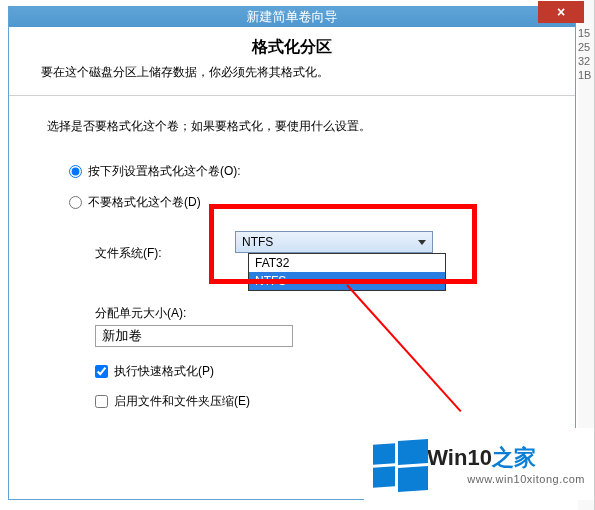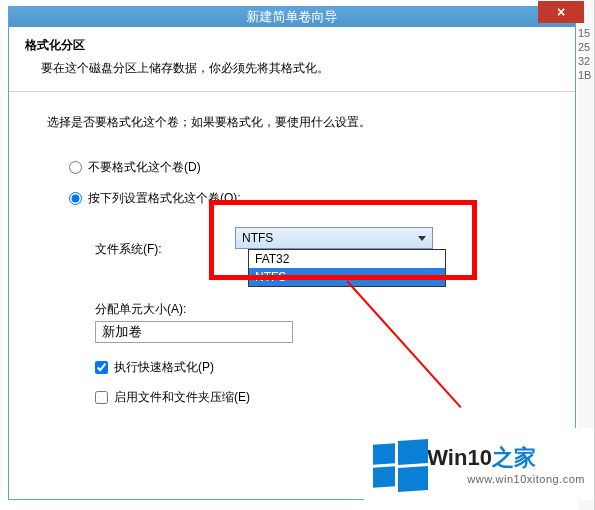--- a/index.html
+++ b/index.html
@@ -41,21 +41,21 @@
     width: 46px; height: 22px;
     background: #c0392b;
     color: #fff;
     display: flex; align-items: center; justify-content: center;
     font-size: 14px; font-weight: bold;
   }
   .head-section {
     padding: 10px 16px 14px 16px;
     border-bottom: 1px solid #d0d0d0;
   }
-  .head-section .h1 { font-weight: bold; font-size: 12px; margin-bottom: 6px; }
+  .head-section .h1 { font-weight: bold; font-size: 16px; margin-bottom: 6px; text-align: center; }
   .head-section .desc { margin-left: 16px; }
   .body-section {
     padding: 22px 30px 10px 30px;
     position: relative;
     height: 390px;
   }
   .instr { margin-bottom: 28px; margin-left: 8px; }
   .radio-row { margin-left: 30px; margin-bottom: 14px; display: flex; align-items: center; gap: 6px; }
   .radio-row input { width: 13px; height: 13px; }
   .fields { margin-left: 56px; }
@@ -150,27 +150,27 @@
     <div class="head-section">
       <div class="h1">格式化分区</div>
       <div class="desc">要在这个磁盘分区上储存数据，你必须先将其格式化。</div>
     </div>
 
     <div class="body-section">
 
       <div class="instr">选择是否要格式化这个卷；如果要格式化，要使用什么设置。</div>
 
       <div class="radio-row">
+        <input type="radio" name="fmt" checked="" style="">
+        <span>按下列设置格式化这个卷(O):</span>
+      </div>
+
+      <div class="radio-row">
         <input type="radio" name="fmt" style="">
         <span>不要格式化这个卷(D)</span>
-      </div>
-
-      <div class="radio-row">
-        <input type="radio" name="fmt" checked="" style="">
-        <span>按下列设置格式化这个卷(O):</span>
       </div>
 
       <div class="fields">
 
         <div class="field-row">
           <div class="field-label">文件系统(F):</div>
           <div style="position:relative;">
             <div class="dropdown">
               <span>NTFS</span>
               <span class="chev"></span>

